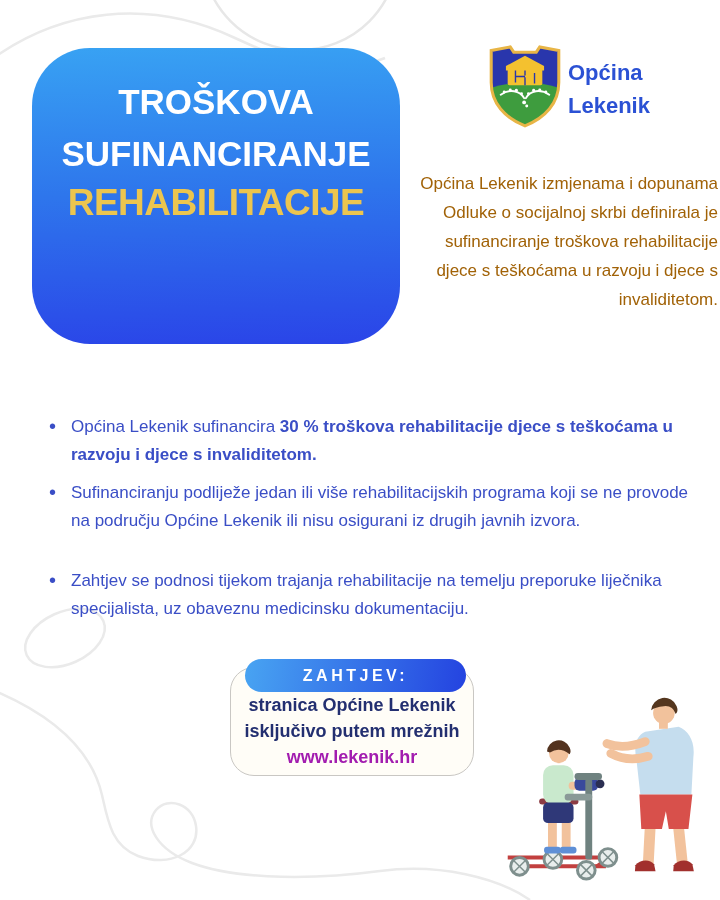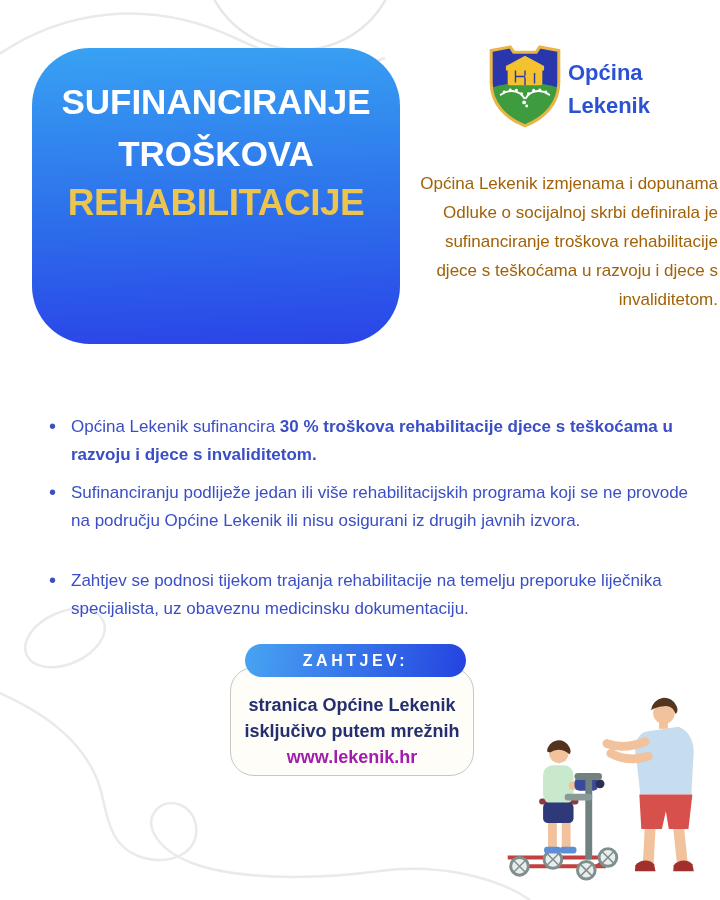--- a/index.html
+++ b/index.html
@@ -52,21 +52,21 @@
   .bullets li{position:relative;padding-left:27px;margin:5px 0 10px 0;}
   .bullets li.gap-after{margin-bottom:32px;}
   .bullets li::before{
     content:"\2022";position:absolute;left:5px;top:-1px;
     font-size:20px;color:#3A4EC6;
   }
   .bullets strong{font-weight:700;}
 
   
   .zahtjev-pill{
-    position:absolute;left:245px;top:644px;width:221px;height:33px;z-index:4;
+    position:absolute;left:245px;top:659px;width:221px;height:33px;z-index:4;
     border-radius:17px;
     background:linear-gradient(100deg,#48A4F2 0%,#2443E0 100%);
     display:flex;align-items:center;justify-content:center;
     color:#FFFFFF;font-weight:700;font-size:16px;letter-spacing:3.5px;
   }
   .info-box{
     position:absolute;left:230px;top:667px;width:244px;height:109px;z-index:3;
     background:#FFFDF7;border:1.5px solid #C9C7C3;border-radius:24px;
     box-sizing:border-box;padding-top:24px;text-align:center;
     color:#232F70;font-weight:700;font-size:18px;line-height:26px;
@@ -82,22 +82,22 @@
 <div class="poster">
 
   <svg class="bg-decor" width="720" height="900" viewBox="0 0 720 900" fill="none">
     <path d="M-12,62 C60,8 150,-2 235,38 C292,64 332,80 385,58" stroke="#EAEAEA" stroke-width="2.5"></path>
     <circle cx="300" cy="-48" r="98" stroke="#E7E7E7" stroke-width="2.5"></circle>
     <ellipse cx="65" cy="638" rx="42" ry="26" transform="rotate(-24 65 638)" stroke="#EAEAEA" stroke-width="2.5"></ellipse>
     <path d="M-12,688 C55,715 92,752 102,795 C108,822 112,846 138,856 C170,868 200,852 196,826 C193,804 168,796 156,810 C143,826 158,850 192,863 C240,881 320,879 380,871 C440,863 498,878 530,900" stroke="#EAEAEA" stroke-width="2.5"></path>
   </svg>
 
   <div class="title-card">
+    <div class="title-line-white">TROŠKOVA</div>
     <div class="title-line-white">SUFINANCIRANJE</div>
-    <div class="title-line-white">TROŠKOVA</div>
     <div class="title-line-yellow">REHABILITACIJE</div>
   </div>
 
   <svg class="crest" width="78" height="88" viewBox="0 0 90 100">
     <defs>
       <clipPath id="shieldClip">
         <path d="M6,9 L28,5 L32,11 L58,11 L62,5 L84,9 L84,46 C84,70 68,87 45,96 C22,87 6,70 6,46 Z"></path>
       </clipPath>
     </defs>
     <g clip-path="url(#shieldClip)">

